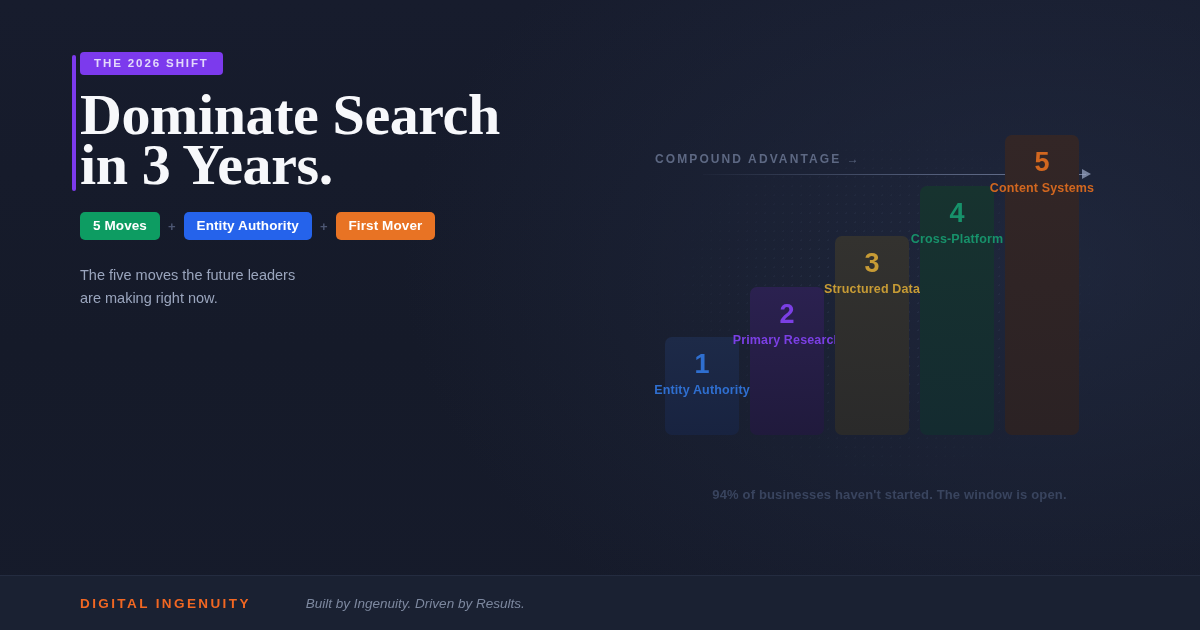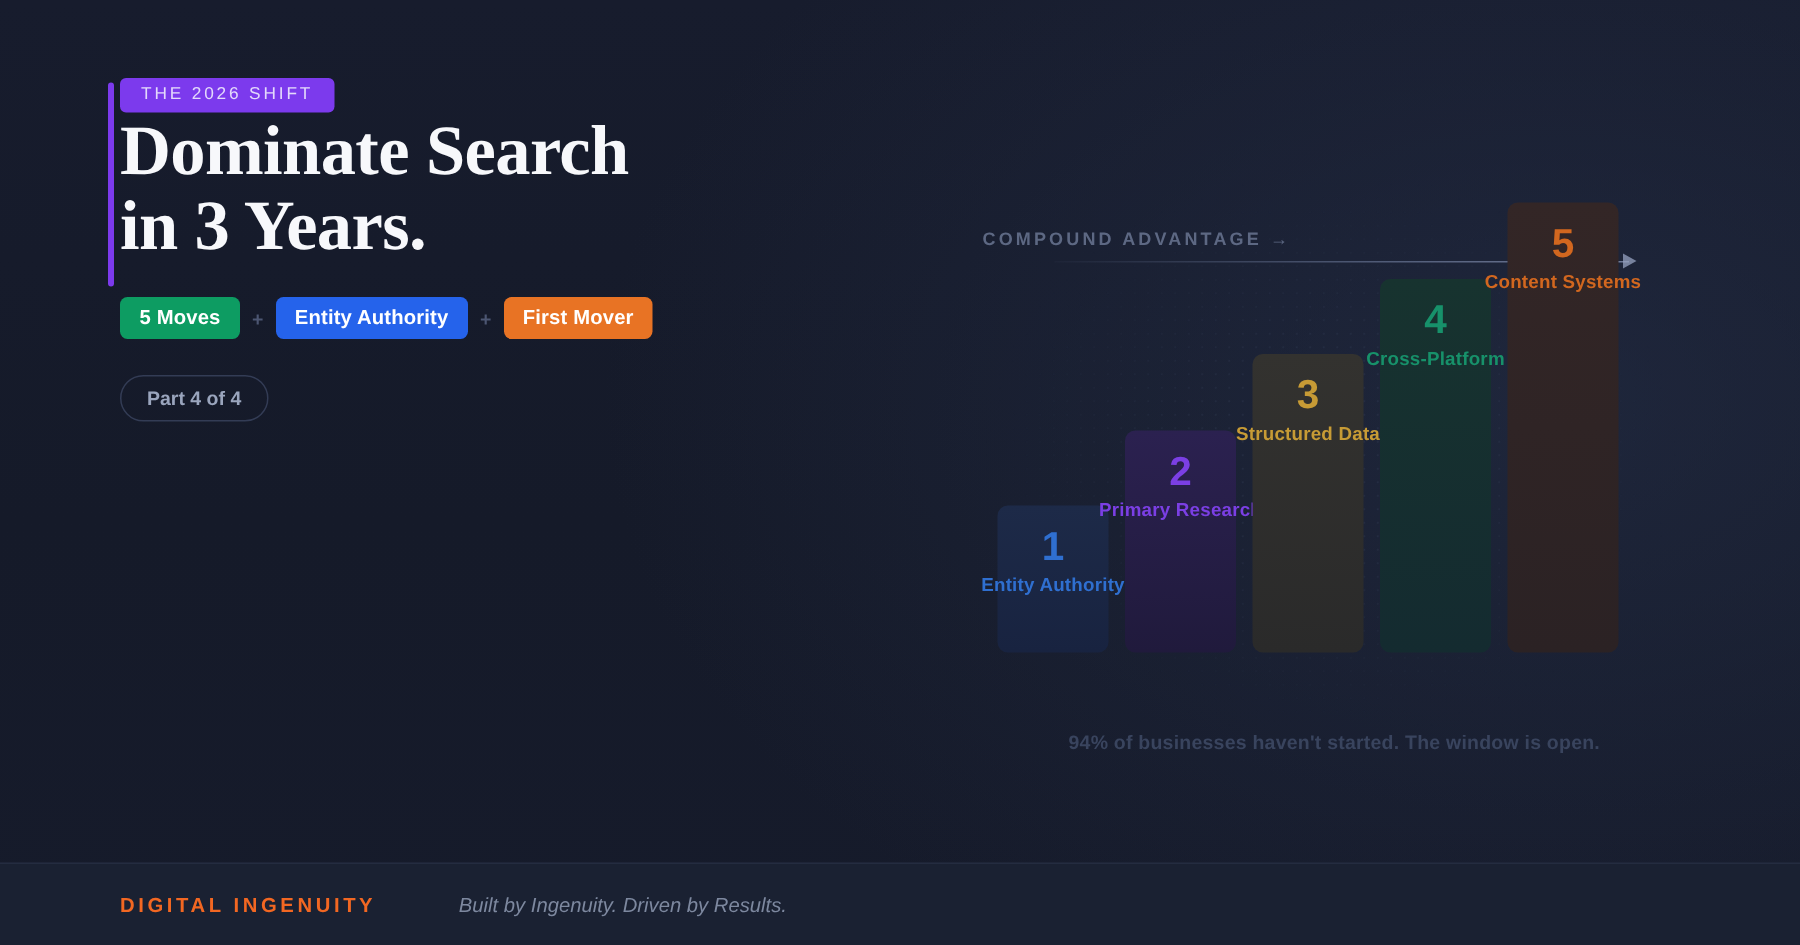--- a/index.html
+++ b/index.html
@@ -25,31 +25,31 @@
   .accent-rail {
     position:absolute; left:-8px; top:3px;
     width:4px; height:136px;
     background:#7c3aed; border-radius:2px;
   }
 
   .eyebrow {
     display:inline-block;
     background:#7c3aed;
     color:#e3d9fb;
-    font-size:11.5px; font-weight:normal;
+    font-size:11.5px; font-weight:bold;
     letter-spacing:1.9px;
     padding:5px 14px 6px 14px;
     border-radius:4px;
   }
 
   .headline {
-    margin-top:1px;
+    margin-top:15px;
     font-family:"Liberation Serif", serif;
     font-weight:bold;
-    font-size:47px;
+    font-size:58px;
     line-height:50px;
     color:#f7f8fb;
     letter-spacing:-0.4px;
   }
   .headline .ln { display:block; }
 
   .badges { margin-top:22px; display:flex; align-items:center; gap:8px; }
   .badge {
     color:#ffffff;
     font-size:13.5px; font-weight:bold;
@@ -182,22 +182,25 @@
     </h1>
 
     <div class="badges">
       <span class="badge" id="b0" style="background: rgb(13, 156, 98);">5 Moves</span>
       <span class="plus">+</span>
       <span class="badge" id="b1" style="background: rgb(37, 99, 235);">Entity Authority</span>
       <span class="plus">+</span>
       <span class="badge" id="b2" style="background: rgb(232, 115, 36);">First Mover</span>
     </div>
 
-
-    <div class="part-pill">Part 4 of 4</div>
+    <p class="subcopy">
+      <span class="ln">The five moves the future leaders</span>
+      <span class="ln">are making right now.</span>
+    </p>
+
   </div>
 
   <div class="chart-wrap">
     <div class="dotgrid"></div>
 
     <div class="compound-label">COMPOUND ADVANTAGE →</div>
     <div class="axis-line"></div>
     <div class="axis-head"></div>
 
     <div class="bars" id="bars">

